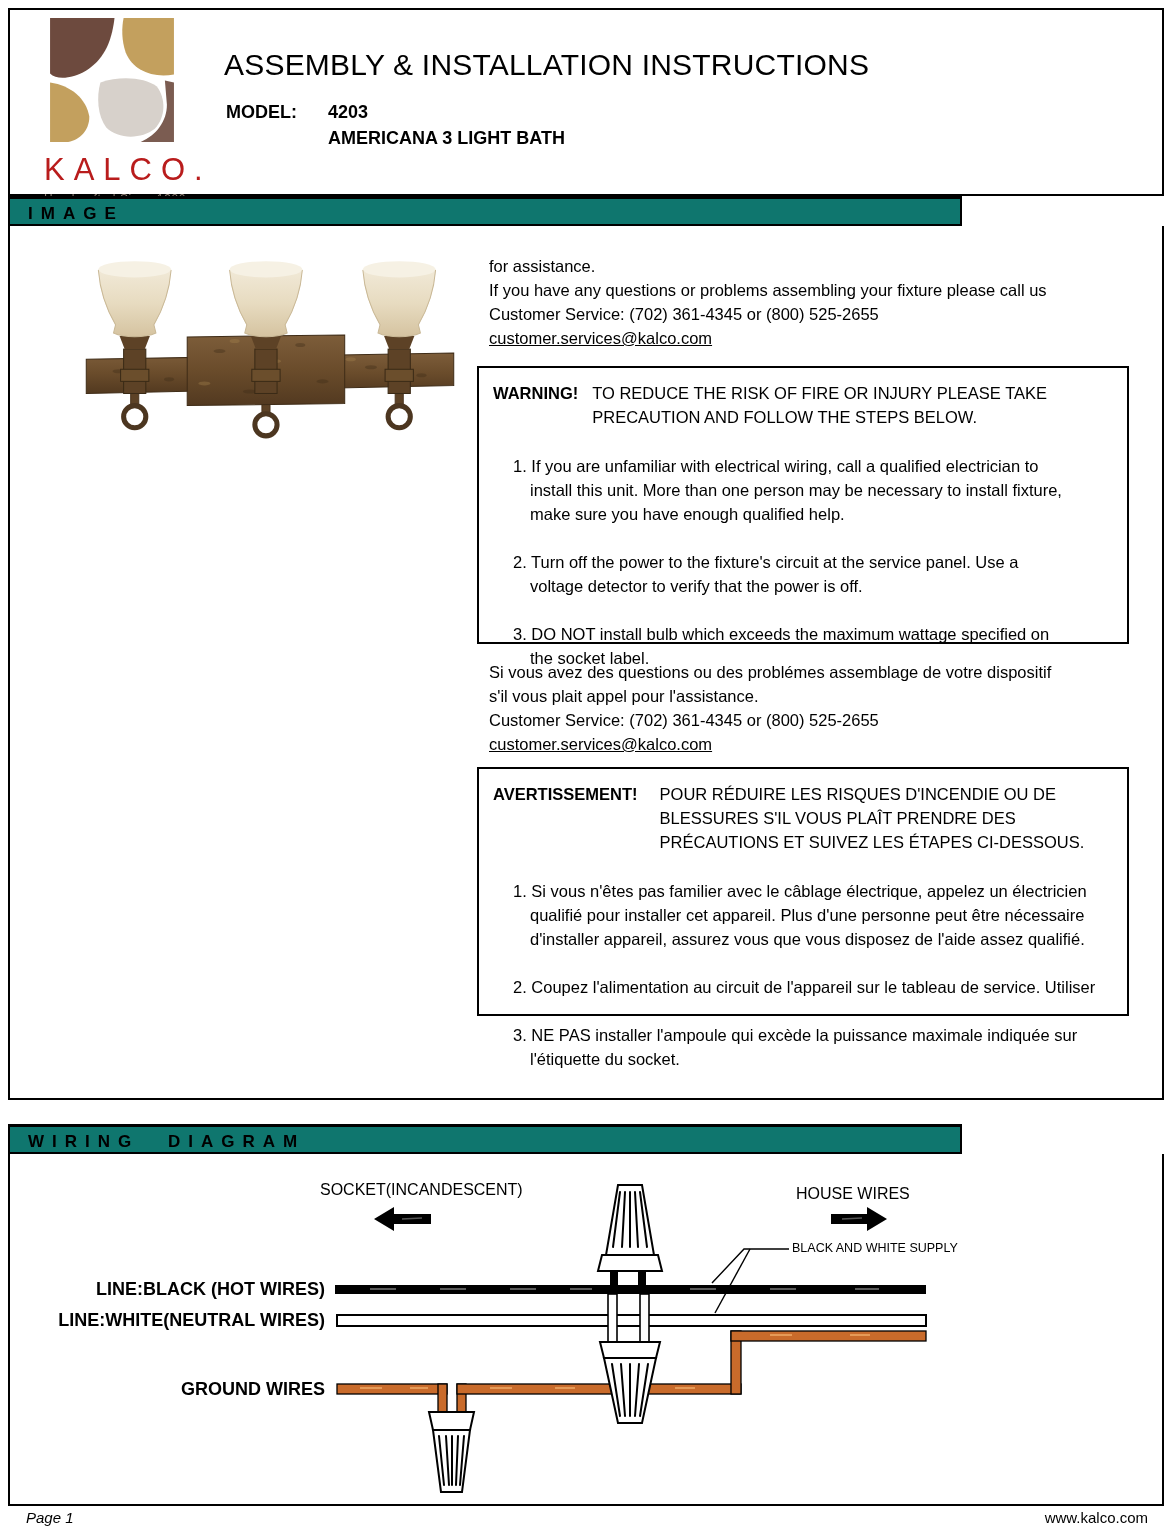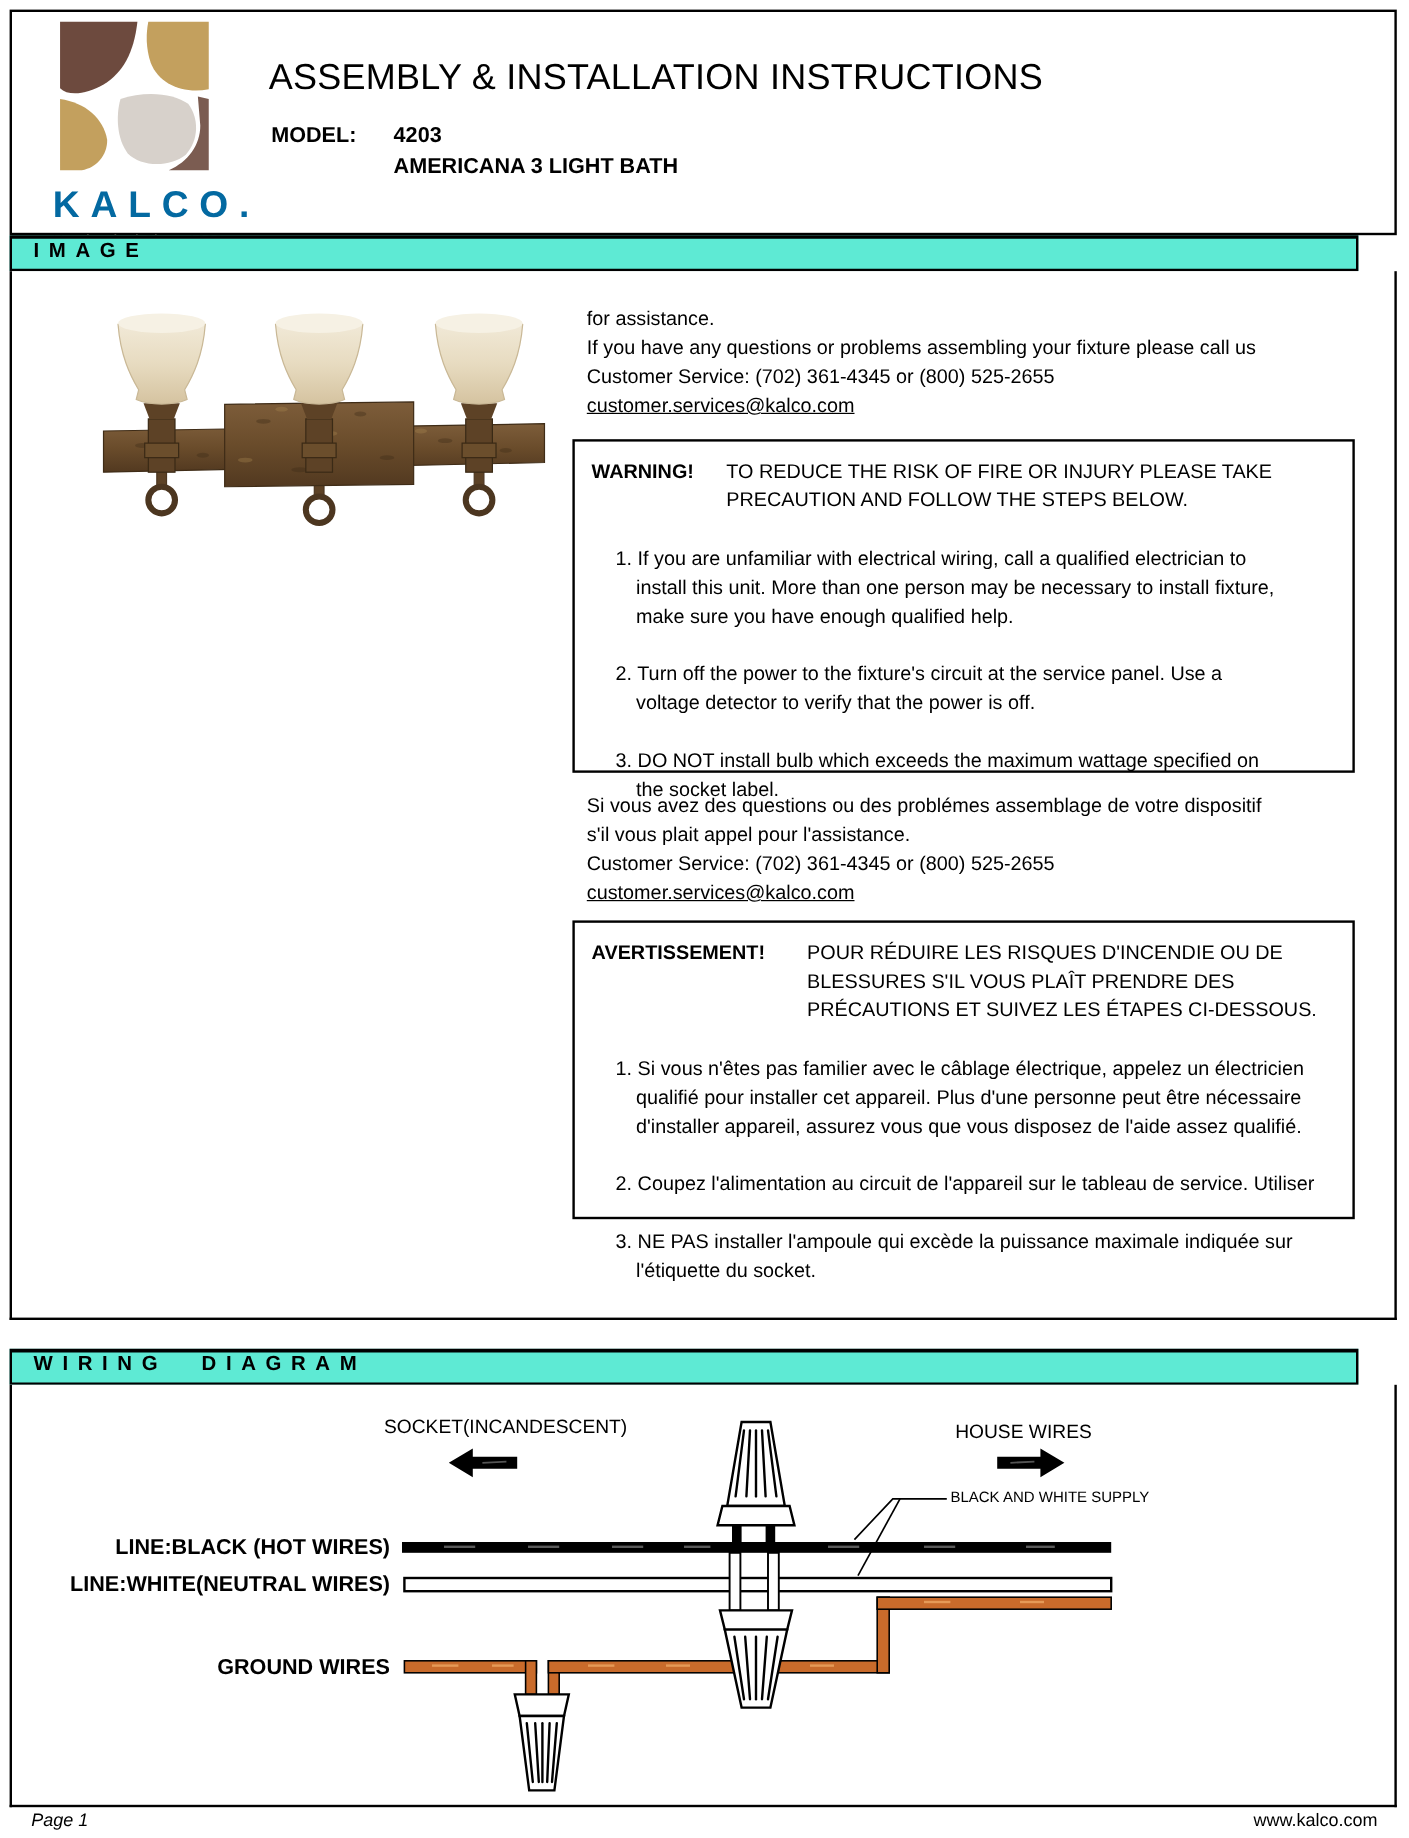--- a/index.html
+++ b/index.html
@@ -1,33 +1,33 @@
 <!DOCTYPE html>
 <html><head>
 <meta charset="utf-8">
 <style>
   html,body{margin:0;padding:0;background:#fff;}
   body{width:1174px;height:1532px;position:relative;font-family:"Liberation Sans",sans-serif;color:#000;}
   *{box-sizing:border-box;}
   .abs{position:absolute;}
   
   .frame{position:absolute;left:8px;width:1156px;border:2px solid #000;background:#fff;}
-  .bar{position:absolute;left:8px;width:1124px;height:30px;border:2px solid #000;border-top-width:3px;
-       display:flex;align-items:flex-start;padding-left:18px;font-weight:bold;font-size:17px;
-       letter-spacing:8px;word-spacing:16px;background:#5eead4;}
+  .bar{position:absolute;left:8px;width:954px;height:30px;border:2px solid #000;border-top-width:3px;
+       display:flex;align-items:flex-end;padding-left:18px;font-weight:bold;font-size:17px;
+       letter-spacing:8px;word-spacing:16px;background:#0f766e;}
   
-  .brand{font-size:31px;letter-spacing:9px;color:#0369a1;font-weight:700;}
+  .brand{font-size:31px;letter-spacing:9px;color:#b91c1c;font-weight:400;}
   .tagline{font-size:12px;letter-spacing:.6px;color:#8d7d73;margin-top:4px;}
   .doc-title{font-size:30px;font-weight:normal;letter-spacing:.2px;}
   .model-line{font-size:18px;font-weight:bold;}
   
   .para{font-size:16.5px;line-height:24px;}
   .email{text-decoration:underline;}
   .warnbox{position:absolute;border:2px solid #000;padding:13px 14px;font-size:16.5px;line-height:24px;background:#fff;}
-  .whead{display:flex;margin-bottom:25px;gap:13px;}
+  .whead{display:flex;margin-bottom:25px;}
   .wlabel{font-weight:bold;white-space:nowrap;}
   .steps{padding-left:20px;}
   .step{margin-bottom:24px;}
   .step:last-child{margin-bottom:0;}
   .step .ln + .ln{padding-left:17px;}
   
   .wd-label{position:absolute;font-size:16px;white-space:nowrap;}
   .wd-label.bold{font-weight:bold;font-size:18px;}
   .wd-label.small{font-size:12.5px;}
   .footer-text{position:absolute;font-size:15px;}

